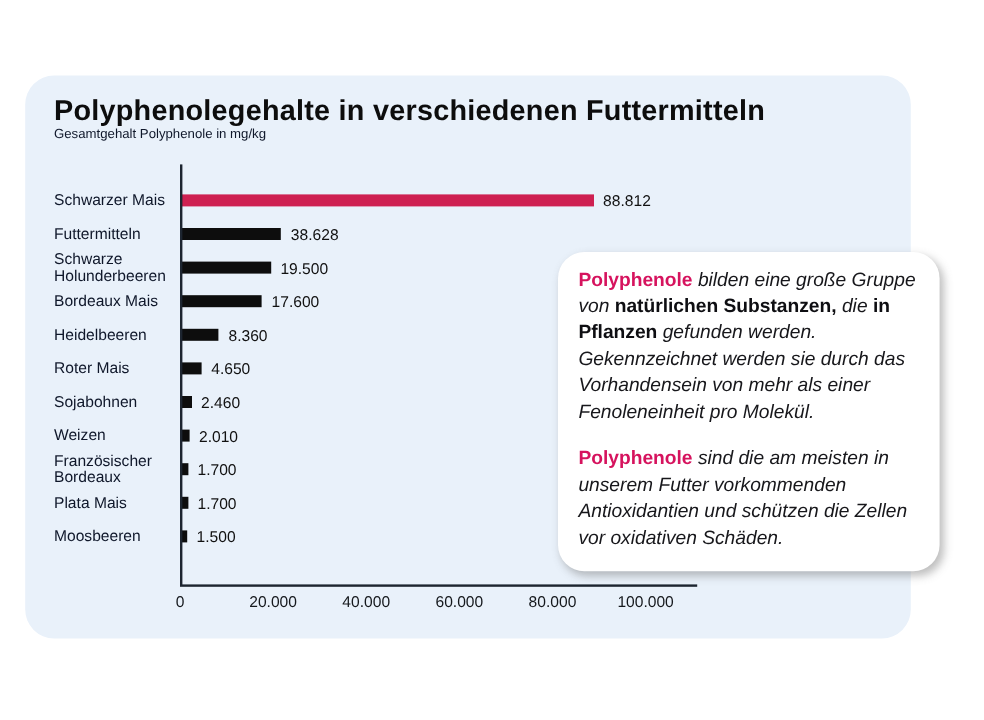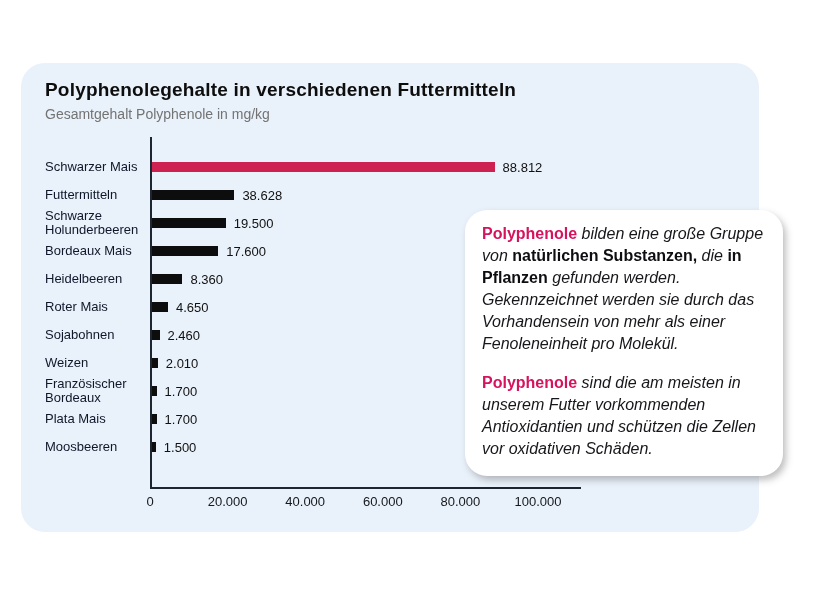--- a/index.html
+++ b/index.html
@@ -11,27 +11,27 @@
     overflow:hidden;
   }
   .page { position:absolute; left:0; top:0; width:820px; height:600px; background:#ffffff; }
 
   .panel {
     position:absolute; left:21px; top:63px; width:738px; height:469px;
     background:#e9f1fa; border-radius:24px;
   }
   .title {
     position:absolute; left:24px; top:16px;
-    font-size:19px; font-weight:bold; color:#0d0d0d; letter-spacing:0.2px;
+    font-size:24px; font-weight:bold; color:#0d0d0d; letter-spacing:0.2px;
     white-space:nowrap;
     text-align:right;
   }
   .subtitle {
     position:absolute; left:24px; top:43px;
-    font-size:14px; color:#737373; white-space:nowrap;
+    font-size:11px; color:#0f172a; white-space:nowrap;
   }
 
   .chart-rows { position:absolute; left:24px; top:90px; width:560px; }
   .crow { display:flex; align-items:center; height:28px; }
   .clabel {
     width:105px; flex:0 0 105px; padding-right:4px;
     font-size:13px; line-height:1.05; color:#0f172a;
   }
   .cplot { display:flex; align-items:center; height:100%;justify-content:center; }
   .cbar { height:10px; flex:0 0 auto; }

